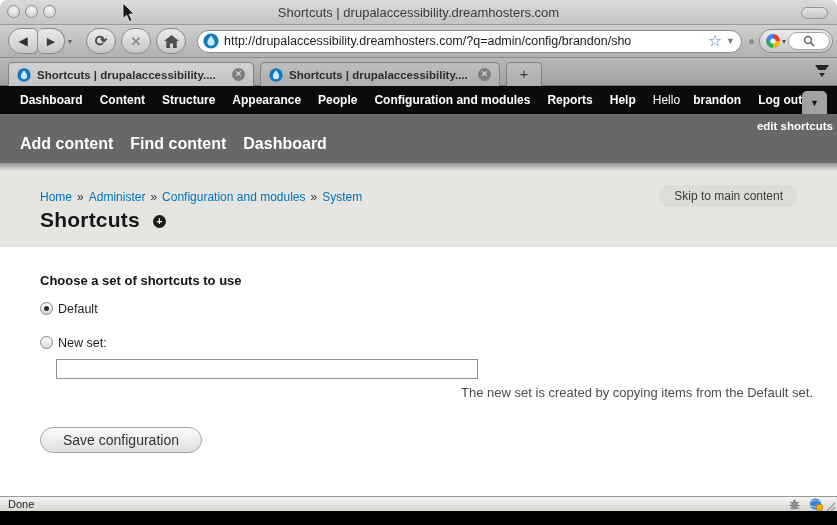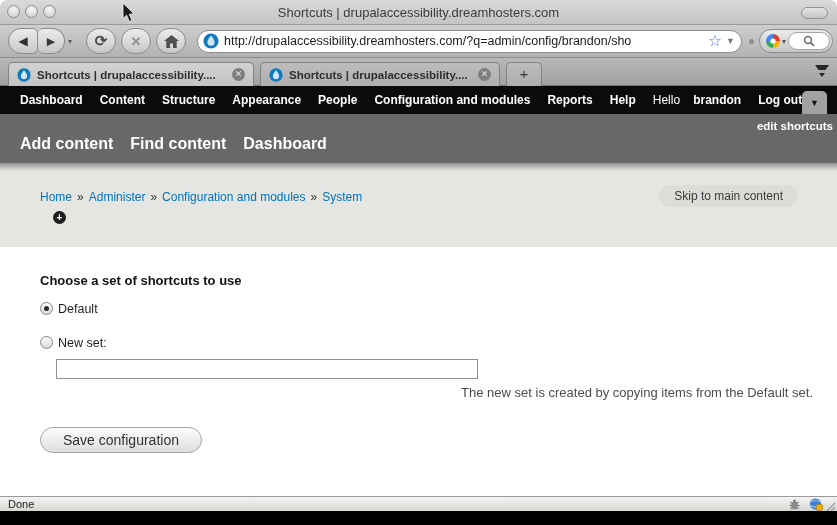--- a/index.html
+++ b/index.html
@@ -242,20 +242,21 @@
       <a href="#">Dashboard</a>
     </div>
   </div>
 
   <div class="content">
     <div class="breadcrumb">
       <a href="#">Home</a><span class="crumb-sep">»</span><a href="#">Administer</a><span class="crumb-sep">»</span><a href="#">Configuration and modules</a><span class="crumb-sep">»</span><a href="#">System</a>
     </div>
     <div class="skip-link">Skip to main content</div>
     <div class="page-title-row">
+      <h1 class="page-title">Shortcuts</h1>
       <span class="add-badge">+</span>
     </div>
 
     <div class="form-panel">
       <div class="form-heading">Choose a set of shortcuts to use</div>
 
       <div class="radio-row">
         <span class="radio checked"></span>
         <label class="radio-label">Default</label>
       </div>

